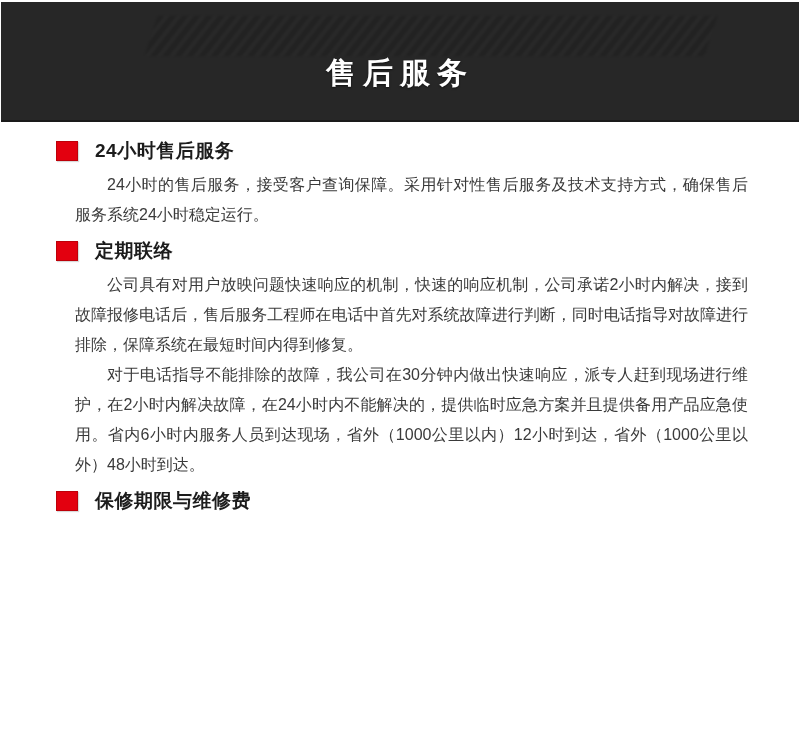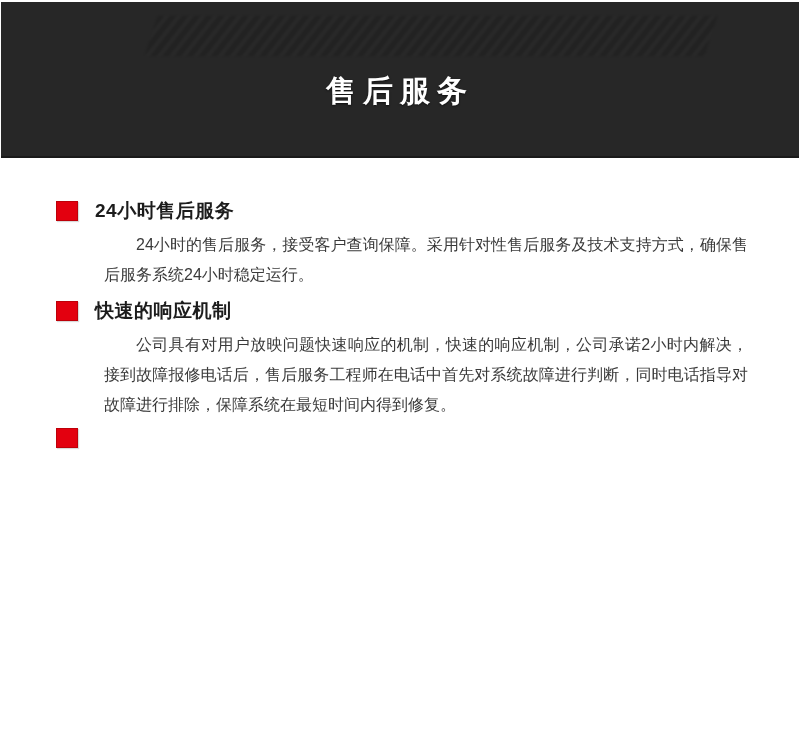--- a/index.html
+++ b/index.html
@@ -11,21 +11,21 @@
   }
   * { margin: 0; padding: 0; box-sizing: border-box; }
   html, body { background: #ffffff; }
   body {
     font-family: "Liberation Sans", "DejaVu Sans", sans-serif;
     width: 800px; height: 741px; overflow: hidden;
   }
   .page { width: 800px; height: 741px; background: #ffffff; }
 
   .banner {
-    height: 156px; margin: 2px 1px 0 1px;
+    height: 120px; margin: 2px 1px 0 1px;
     background: var(--header_bg);
     border-bottom: 2px solid #1a1a1a;
     position: relative;
     display: flex; align-items: center; justify-content: center;
     overflow: hidden;
   }
   .banner h1 {
     margin-top: 24px;
     color: var(--header_text);
     font-size: 30px; font-weight: bold; letter-spacing: 7px;
@@ -36,39 +36,39 @@
     width: 560px; height: 40px;
     background: repeating-linear-gradient(
       115deg,
       rgba(0,0,0,0.35) 0 6px,
       rgba(255,255,255,0.025) 6px 11px
     );
     opacity: 0.35; filter: blur(1px);
     transform: skewX(-18deg);
   }
 
-  .content { padding: 40px 52px 0 56px; }
+  .content { padding: 16px 52px 0 56px; }
 
   .section-heading {
     display: flex; align-items: center;
     margin: 8px 0 6px 0;
   }
   .section:first-child .section-heading { margin-top: 0; }
   .bullet {
     width: 22px; height: 20px; flex: 0 0 22px;
     background: var(--accent);
     box-shadow: inset 0 0 0 1px rgba(120,0,0,0.35), 1px 1px 1px rgba(0,0,0,0.15);
     margin-right: 17px;
   }
   .section-heading .h-text {
     font-size: 19px; font-weight: bold; color: var(--heading_text);
     letter-spacing: 0.5px;
   }
   .para {
-    margin-left: 48px;
+    margin-left: 19px;
     font-size: 16px; line-height: 30px;
     color: var(--body_text);
     text-align: justify;
     text-indent: 2em;
   }
 </style>
 </head>
 <body>
 
 <div class="page">
@@ -82,30 +82,32 @@
 
     <section class="section">
       <div class="section-heading">
         <span class="bullet"></span>
         <span class="h-text">24小时售后服务</span>
       </div>
       <p class="para">24小时的售后服务，接受客户查询保障。采用针对性售后服务及技术支持方式，确保售后服务系统24小时稳定运行。</p>
     </section>
 
     <section class="section">
+      <div class="section-heading">
+        <span class="bullet"></span>
+        <span class="h-text">定期联络</span>
+      </div>
+    </section>
+
+    <section class="section">
+      <p class="para">公司具有对用户放映问题快速响应的机制，快速的响应机制，公司承诺2小时内解决，接到故障报修电话后，售后服务工程师在电话中首先对系统故障进行判断，同时电话指导对故障进行排除，保障系统在最短时间内得到修复。</p>
+      <p class="para">对于电话指导不能排除的故障，我公司在30分钟内做出快速响应，派专人赶到现场进行维护，在2小时内解决故障，在24小时内不能解决的，提供临时应急方案并且提供备用产品应急使用。省内6小时内服务人员到达现场，省外（1000公里以内）12小时到达，省外（1000公里以外）48小时到达。</p>
     </section>
 
     <section class="section">
       <div class="section-heading">
         <span class="bullet"></span>
-        <span class="h-text">快速的响应机制</span>
-      </div>
-      <p class="para">公司具有对用户放映问题快速响应的机制，快速的响应机制，公司承诺2小时内解决，接到故障报修电话后，售后服务工程师在电话中首先对系统故障进行判断，同时电话指导对故障进行排除，保障系统在最短时间内得到修复。</p>
-    </section>
-
-    <section class="section">
-      <div class="section-heading">
-        <span class="bullet"></span>
+        <span class="h-text">保修期限与维修费</span>
       </div>
     </section>
 
   </main>
 </div>
 
 </body></html>

